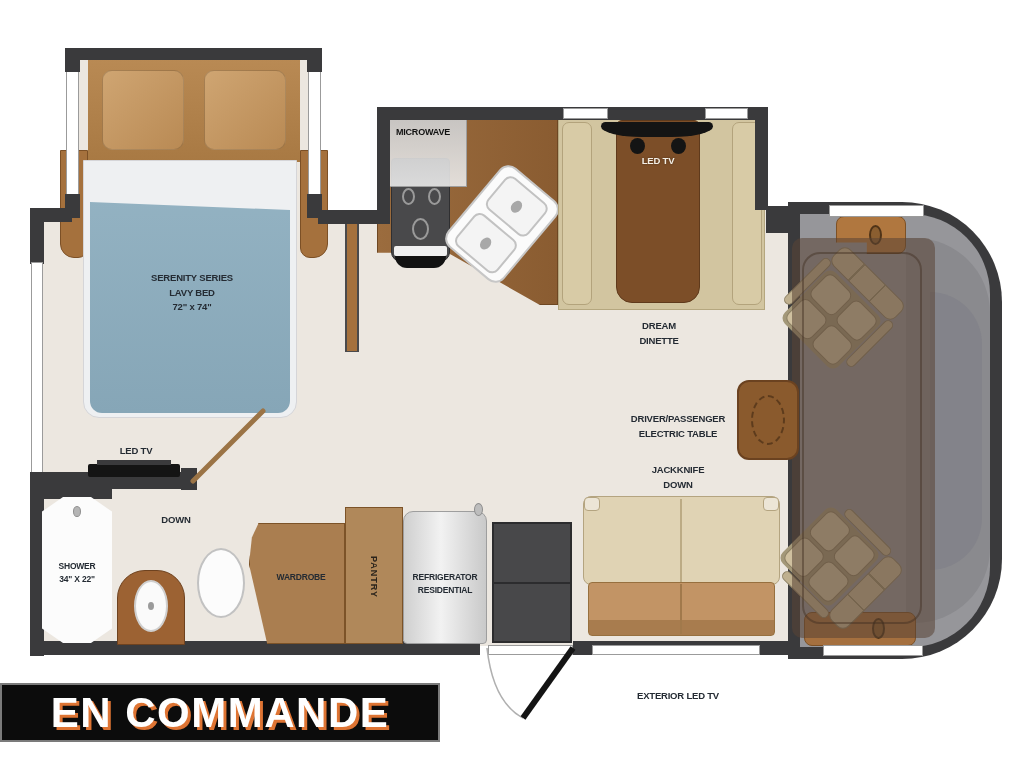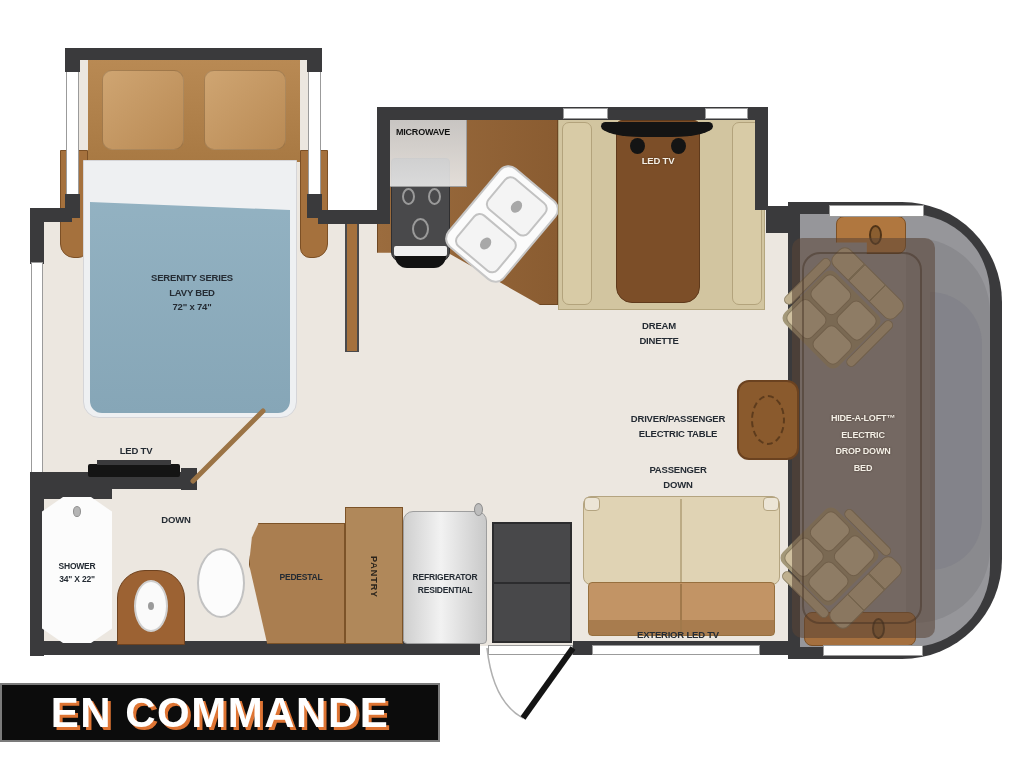--- a/index.html
+++ b/index.html
@@ -161,21 +161,21 @@
     <div>SHOWER</div>
     <div>34" X 22"</div>
   </div>
   <div class="abs" style="left:117px;top:570px;width:68px;height:75px;background:#9c6233;border:1px solid #6e421f;border-radius:28px 28px 0 0;"></div>
   <div class="abs" style="left:134px;top:580px;width:34px;height:52px;background:#fafafa;border:2px solid #cfcfcf;border-radius:50%;"></div>
   <div class="abs" style="left:148px;top:602px;width:6px;height:8px;background:#9a9a9a;border-radius:50%;"></div>
   <div class="abs" style="left:197px;top:548px;width:48px;height:70px;background:#fcfcfc;border:2px solid #c2c2c2;border-radius:50%;"></div>
   <div class="lbl" style="left:176px;top:520px;">DOWN</div>
 
   <div class="abs" style="left:249px;top:523px;width:96px;height:121px;background:#aa7e50;border:1px solid #7c5328;clip-path:polygon(10% 0,100% 0,100% 100%,19% 100%,0 34%,3% 12%);"></div>
-  <div class="lbl small" style="left:301px;top:578px;">PEDESTAL</div>
+  <div class="lbl small" style="left:301px;top:578px;">WARDROBE</div>
   <div class="abs" style="left:345px;top:507px;width:58px;height:137px;background:#b0885a;border:1px solid #7c5328;"></div>
   <div class="lbl-vert" style="left:374px;top:577px;">PANTRY</div>
   <div class="abs" style="left:403px;top:511px;width:84px;height:133px;background:linear-gradient(90deg,#cfcfcf,#f2f2f2 45%,#c9c9c9);border:1px solid #9e9e9e;border-radius:10px 10px 4px 4px;"></div>
   <div class="abs" style="left:474px;top:503px;width:9px;height:13px;background:#bdbdbd;border:1px solid #8e8e8e;border-radius:50%;"></div>
   <div class="lbl small" style="left:445px;top:584px;">
     <div>REFRIGERATOR</div>
     <div>RESIDENTIAL</div>
   </div>
   <div class="abs" style="left:492px;top:522px;width:80px;height:121px;background:#48484a;border:2px solid #2c2c2e;">
     <div class="abs" style="left:0;top:58px;width:76px;height:2px;background:#2c2c2e;"></div>
@@ -183,39 +183,33 @@
 
   <div class="abs" style="left:583px;top:496px;width:197px;height:147px;">
     <div class="abs" style="left:0;top:0;width:197px;height:89px;background:#e0d3b4;border:1.5px solid #b4a480;border-radius:8px;"></div>
     <div class="abs" style="left:97px;top:3px;width:2px;height:83px;background:#bcab85;"></div>
     <div class="abs" style="left:1px;top:1px;width:16px;height:14px;background:#ece5d6;border:1px solid #b4a480;border-radius:4px;"></div>
     <div class="abs" style="left:180px;top:1px;width:16px;height:14px;background:#ece5d6;border:1px solid #b4a480;border-radius:4px;"></div>
     <div class="abs" style="left:5px;top:86px;width:187px;height:54px;background:linear-gradient(180deg,#c29465 72%,#a87c4e 72%);border:1px solid #97703f;border-radius:4px;"></div>
     <div class="abs" style="left:97px;top:88px;width:2px;height:50px;background:#a1794b;"></div>
   </div>
   <div class="lbl" style="left:678px;top:478px;">
-    <div>PASSENGER</div>
+    <div>JACKKNIFE</div>
     <div>DOWN</div>
   </div>
-  <div class="lbl" style="left:678px;top:635px;">EXTERIOR LED TV</div>
+  <div class="lbl" style="left:678px;top:696px;">EXTERIOR LED TV</div>
 
   <div class="abs" style="left:737px;top:380px;width:62px;height:80px;background:#8a5a2d;border:2px solid #6b4220;border-radius:12px;">
     <div class="abs" style="left:12px;top:13px;width:34px;height:50px;border:2px dashed rgba(58,35,15,.55);border-radius:50%;"></div>
   </div>
   <div class="lbl" style="left:678px;top:415px;margin-top:12px;">
     <div>DRIVER/PASSENGER</div>
     <div>ELECTRIC TABLE</div>
   </div>
 
-  <div class="lbl white" style="left:863px;top:443px;font-size:9px;line-height:1.85;">
-    <div>HIDE-A-LOFT™</div>
-    <div>ELECTRIC</div>
-    <div>DROP DOWN</div>
-    <div>BED</div>
-  </div>
 
   <svg class="abs" style="left:185px;top:405px;" width="85" height="85" viewBox="0 0 85 85">
     <line x1="8" y1="76" x2="78" y2="6" stroke="#9b7446" stroke-width="5" stroke-linecap="round"></line>
   </svg>
   <svg class="abs" style="left:460px;top:630px;" width="130" height="120" viewBox="0 0 130 120">
     <path d="M 27,18 Q 33,72 63,88" stroke="#b0b0b0" stroke-width="1.6" fill="none"></path>
     <line x1="113" y1="18" x2="63" y2="88" stroke="#141414" stroke-width="6"></line>
   </svg>
 
   <div class="abs" style="left:0;top:683px;width:440px;height:59px;background:#0c0c0c;border:2px solid #7b7b7b;display:flex;align-items:center;justify-content:center;">

